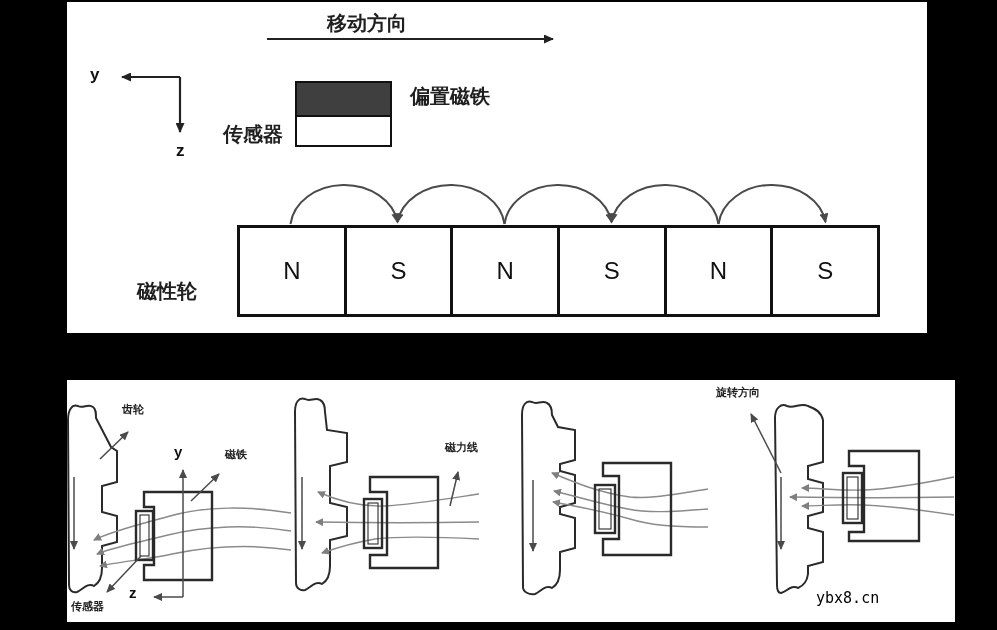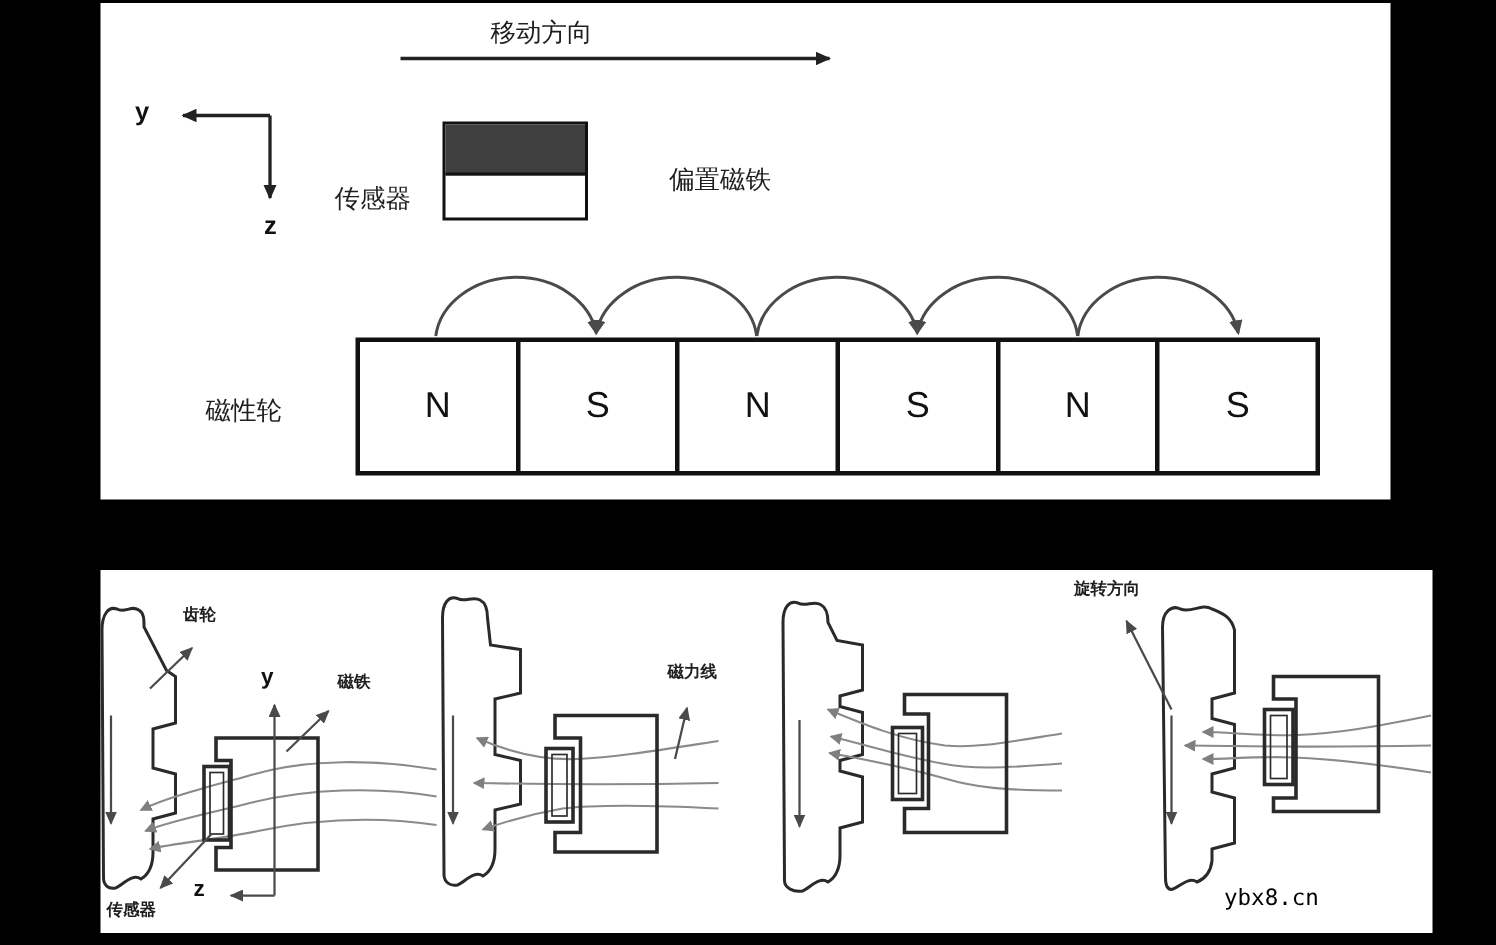--- a/index.html
+++ b/index.html
@@ -3,21 +3,21 @@
 <meta charset="utf-8">
 <style>
   html,body{margin:0;padding:0;background:#000;}
   #root{position:relative;width:997px;height:630px;background:#000;overflow:hidden;
         font-family:"Liberation Sans","DejaVu Sans",sans-serif;}
   .panel{position:absolute;background:#fff;}
   #top-panel{left:67px;top:2px;width:860px;height:331px;}
   #bottom-panel{left:67px;top:380px;width:888px;height:242px;}
   .abs{position:absolute;}
   .lbl{position:absolute;white-space:nowrap;color:#1f1f1f;}
-  .tlbl{font-size:17px;font-weight:400;}
+  .tlbl{font-size:20px;font-weight:700;}
   .blbl{font-size:11px;font-weight:700;}
   .axis-lbl{font-size:17px;font-weight:700;color:#111;}
   svg{position:absolute;left:0;top:0;overflow:visible;}
   
   #bias-box{left:228px;top:79px;width:97px;height:66px;border:2px solid #111;box-sizing:border-box;background:#fff;}
   #bias-box .dark{width:100%;height:34px;background:#3f3f3f;border-bottom:2px solid #111;box-sizing:border-box;}
   
   #wheel{left:170px;top:223px;width:643px;height:92px;border:3px solid #111;box-sizing:border-box;display:flex;}
   .cell{flex:1;border-left:3px solid #111;display:flex;align-items:center;justify-content:center;
         font-size:24px;font-weight:500;color:#111;}
@@ -55,24 +55,24 @@
       </g>
     </svg>
 
     <div class="lbl tlbl" style="left:260px;top:8px;">移动方向</div>
     <div class="lbl axis-lbl" style="left:23px;top:63px;">y</div>
     <div class="lbl axis-lbl" style="left:109px;top:139px;">z</div>
 
     <div id="bias-box" class="abs">
       <div class="dark"></div>
     </div>
-    <div class="lbl tlbl" style="left:343px;top:106px;margin-left:36px;">偏置磁铁</div>
+    <div class="lbl tlbl" style="left:343px;top:81px;">偏置磁铁</div>
     <div class="lbl tlbl" style="left:156px;top:119px;">传感器</div>
 
-    <div class="lbl tlbl" style="left:70px;top:260px;">磁性轮</div>
+    <div class="lbl tlbl" style="left:70px;top:276px;">磁性轮</div>
     <div id="wheel" class="abs">
       <div class="cell">N</div>
       <div class="cell">S</div>
       <div class="cell">N</div>
       <div class="cell">S</div>
       <div class="cell">N</div>
       <div class="cell">S</div>
     </div>
   </div>
 

